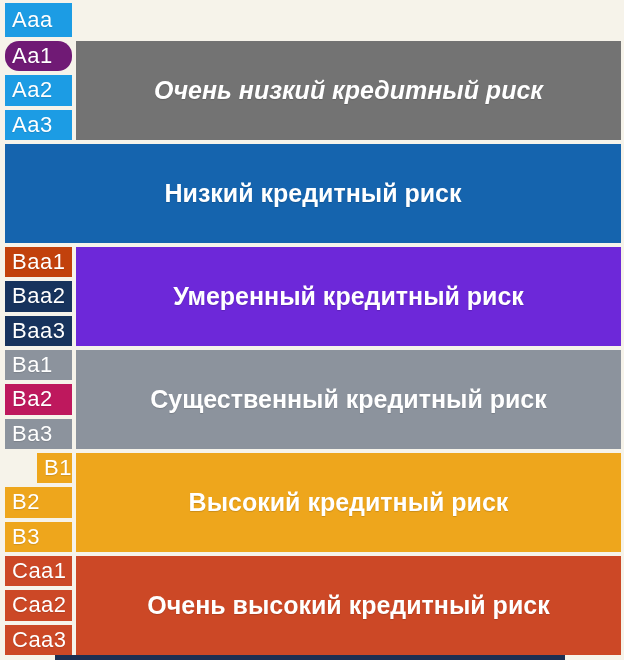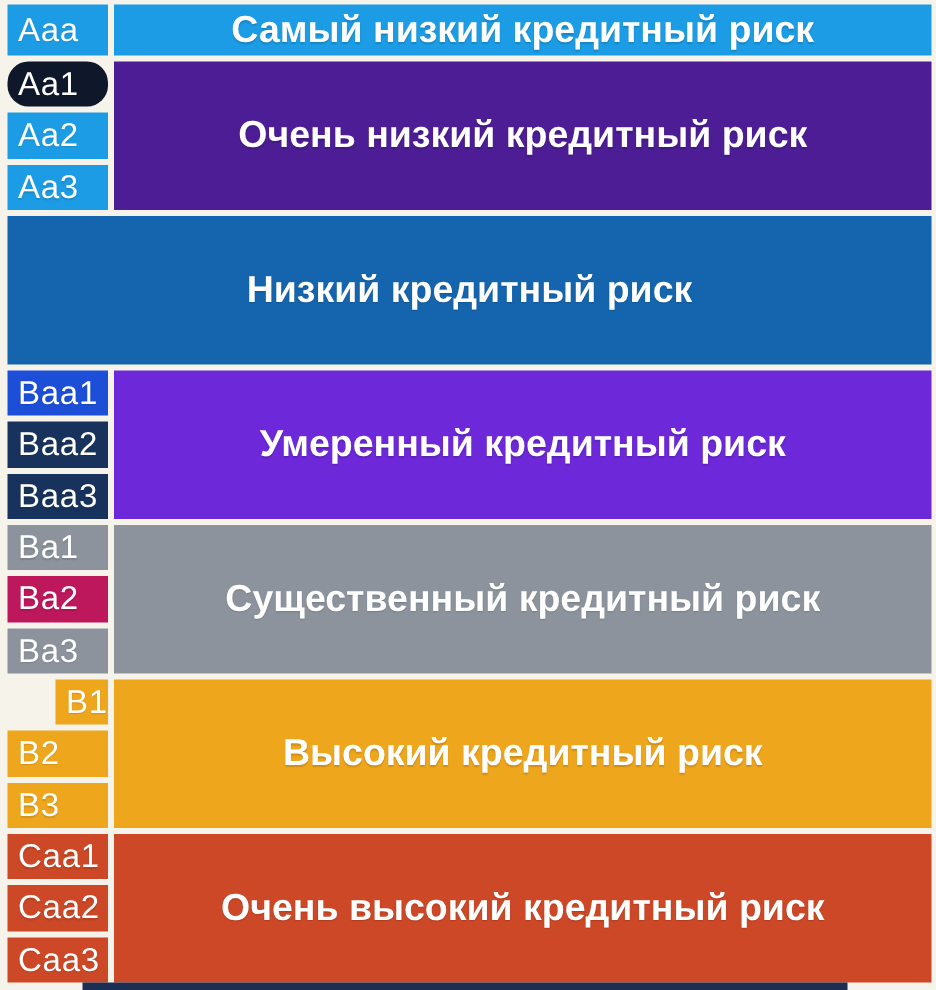--- a/index.html
+++ b/index.html
@@ -25,36 +25,35 @@
 </style>
 </head>
 <body>
 
 <div class="ratings-table" style="background: rgb(246, 243, 234);">
 
   <div class="group single">
       <div class="ratings-col">
         <div class="rating-cell" style="background: rgb(28, 156, 228);">Aaa</div>
       </div>
-      <div class="desc-cell" style="background: rgb(28, 156, 228);">Самый низкий кредитный риск</div>
     </div>
     <div class="group">
       <div class="ratings-col">
-        <div class="rating-cell" style="background: #0f172a; border-radius: 14px;">Aa1</div>
+        <div class="rating-cell" style="background: #701a75; border-radius: 14px;">Aa1</div>
         <div class="rating-cell" style="background: rgb(28, 156, 228);">Aa2</div>
         <div class="rating-cell" style="background: rgb(28, 156, 228);">Aa3</div>
       </div>
-      <div class="desc-cell" style="background: #4c1d95;">Очень низкий кредитный риск</div>
+      <div class="desc-cell" style="background: #737373; font-style: italic;">Очень низкий кредитный риск</div>
     </div>
     <div class="group">
       <div class="desc-cell" style="background: rgb(21, 100, 174);">Низкий кредитный риск</div>
     </div>
     <div class="group">
       <div class="ratings-col">
-        <div class="rating-cell" style="background: #1d4ed8;">Baa1</div>
+        <div class="rating-cell" style="background: #c2410c;">Baa1</div>
         <div class="rating-cell" style="background: rgb(23, 51, 93);">Baa2</div>
         <div class="rating-cell" style="background: rgb(23, 51, 93);">Baa3</div>
       </div>
       <div class="desc-cell" style="background: #6d28d9;">Умеренный кредитный риск</div>
     </div>
     <div class="group">
       <div class="ratings-col">
         <div class="rating-cell" style="background: rgb(140, 147, 157);">Ba1</div>
         <div class="rating-cell" style="background: #be185d;">Ba2</div>
         <div class="rating-cell" style="background: rgb(140, 147, 157);">Ba3</div>

